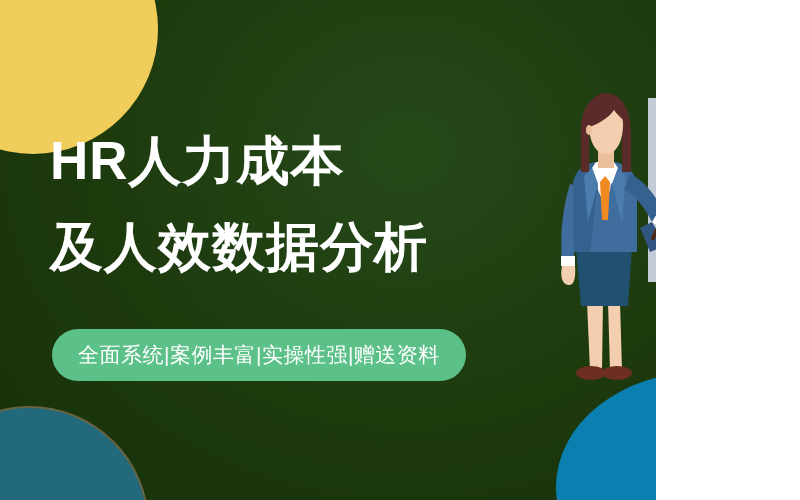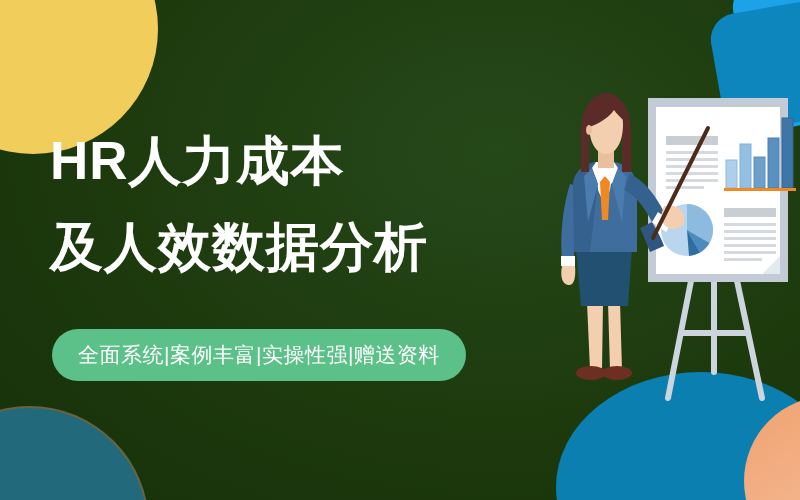--- a/index.html
+++ b/index.html
@@ -3,21 +3,21 @@
 <meta charset="utf-8">
 <title>HR Course Banner</title>
 <style>
   html, body {
     margin: 0;
     padding: 0;
     background: #ffffff;
   }
   #banner {
     position: relative;
-    width: 800px;
+    width: 656px;
     height: 500px;
     overflow: hidden;
     background: #1f3d0e;
     font-family: "Liberation Sans", "DejaVu Sans", sans-serif;
   }
 
   
   .bg-gradient {
     position: absolute;
     inset: 0;

